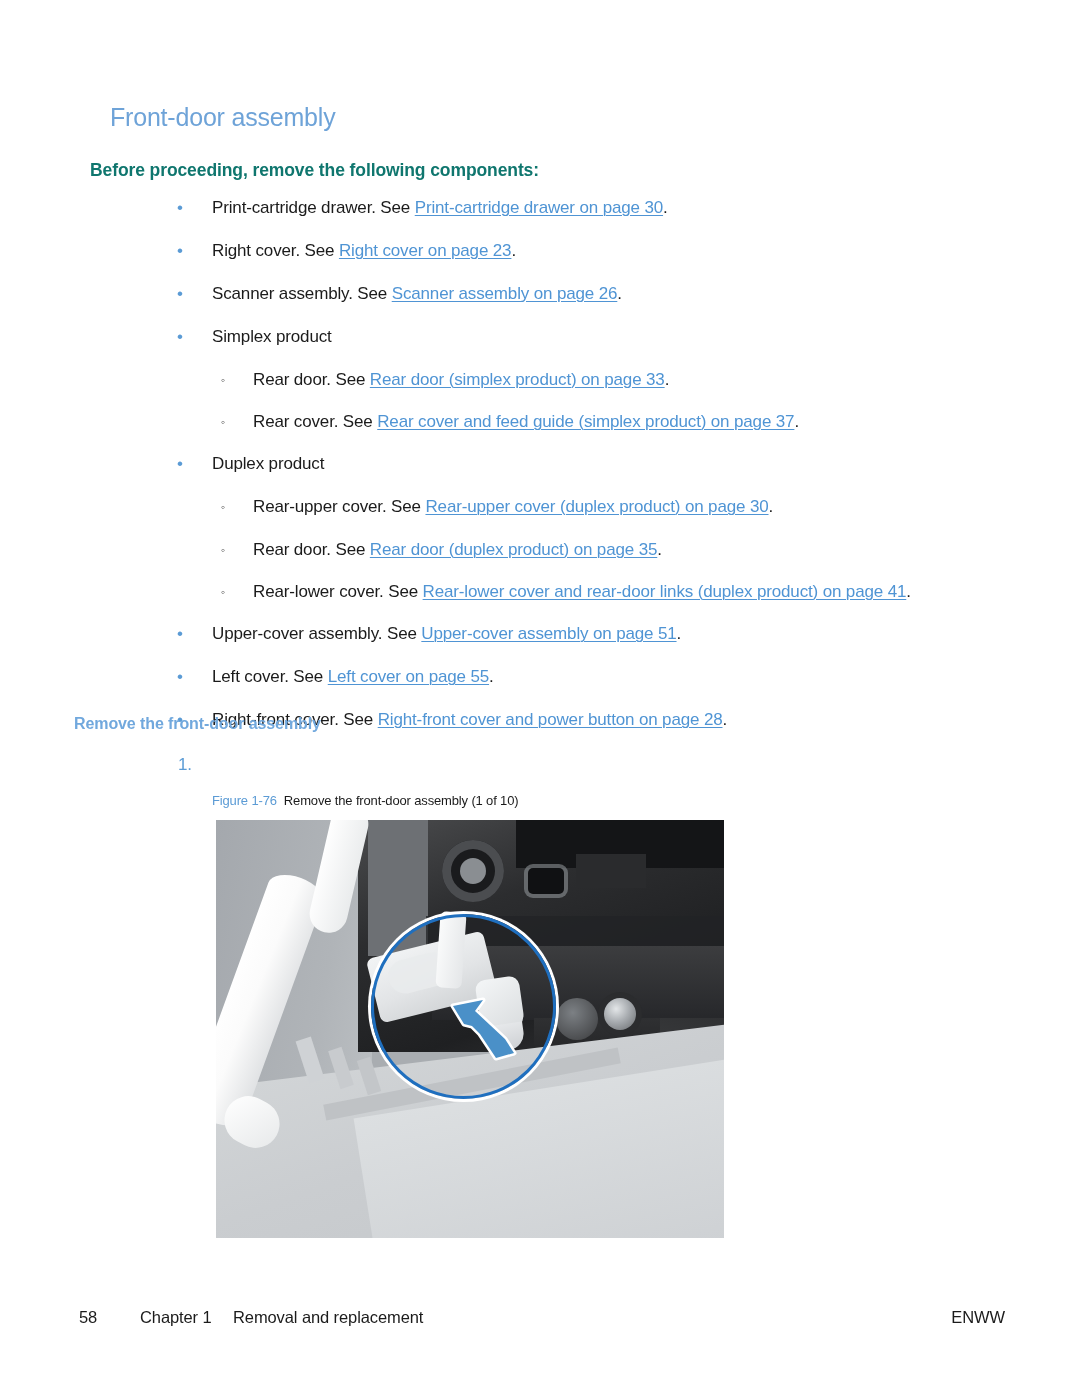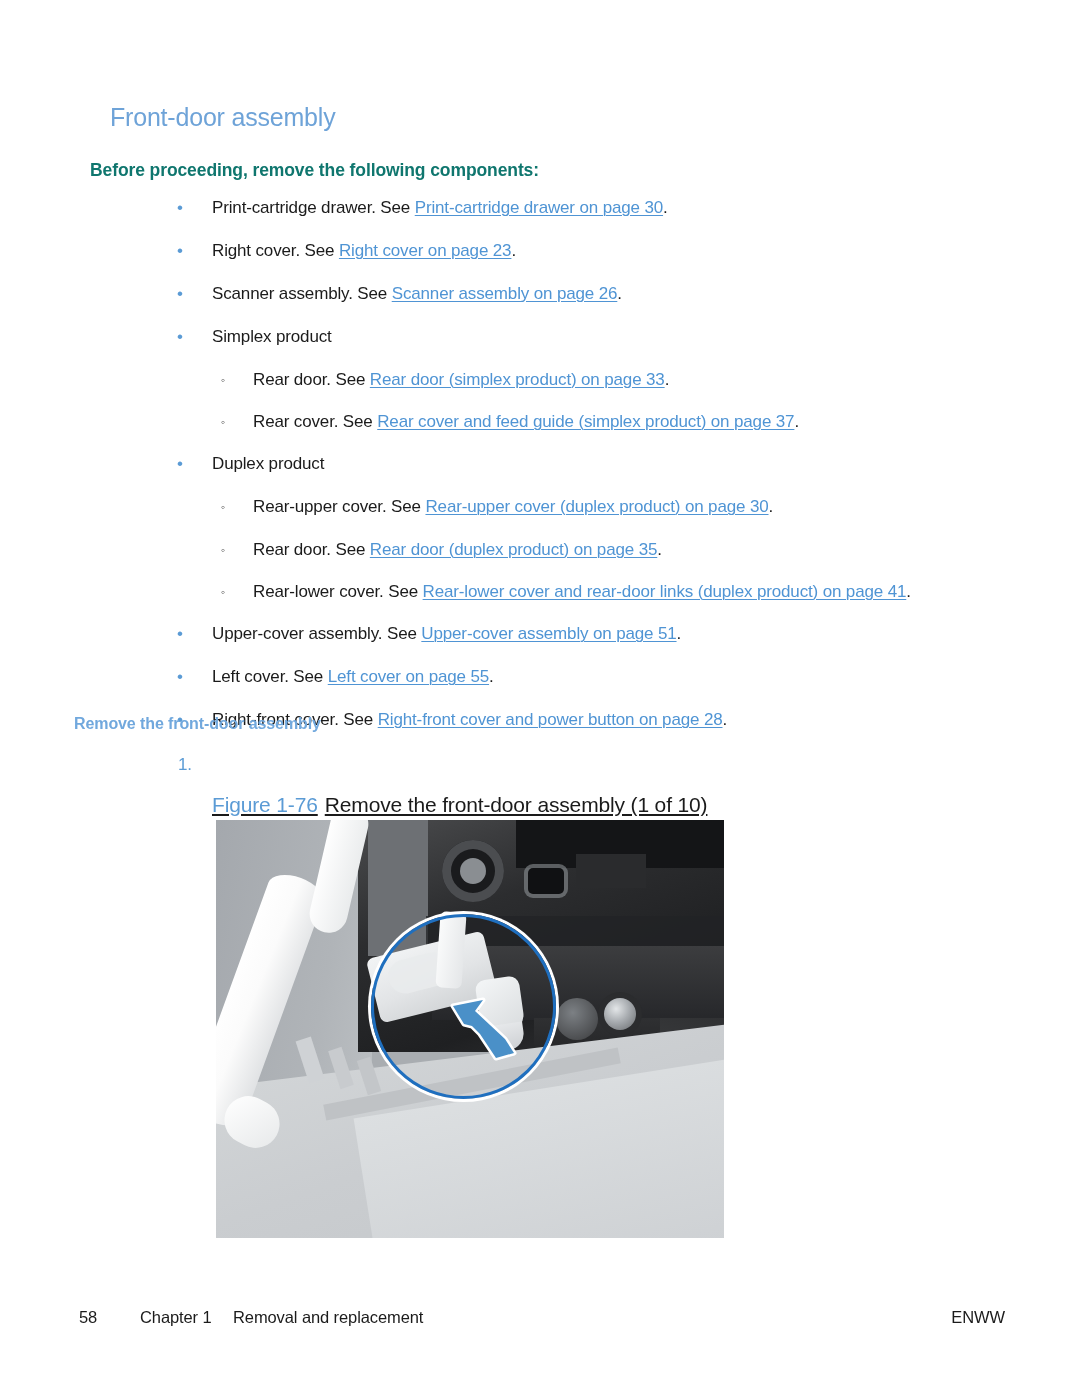--- a/index.html
+++ b/index.html
@@ -115,25 +115,24 @@
     top: 0;
     color: #5b9bd5;
     font-size: 17px;
   }
   .step .txt { display: inline-block; padding-left: 122px; }
 
   .figcap {
     position: absolute;
     left: 212px;
     top: 793px;
-    font-size: 21px;
+    font-size: 13px;
     color: #1b1b1b;
     letter-spacing: -0.15px;
     white-space: nowrap;
-    text-decoration: underline;
   }
   .figcap .fignum {
     color: #5b9bd5;
     margin-right: 7px;
   }
 
   
   .photo {
     position: absolute;
     left: 216px;

